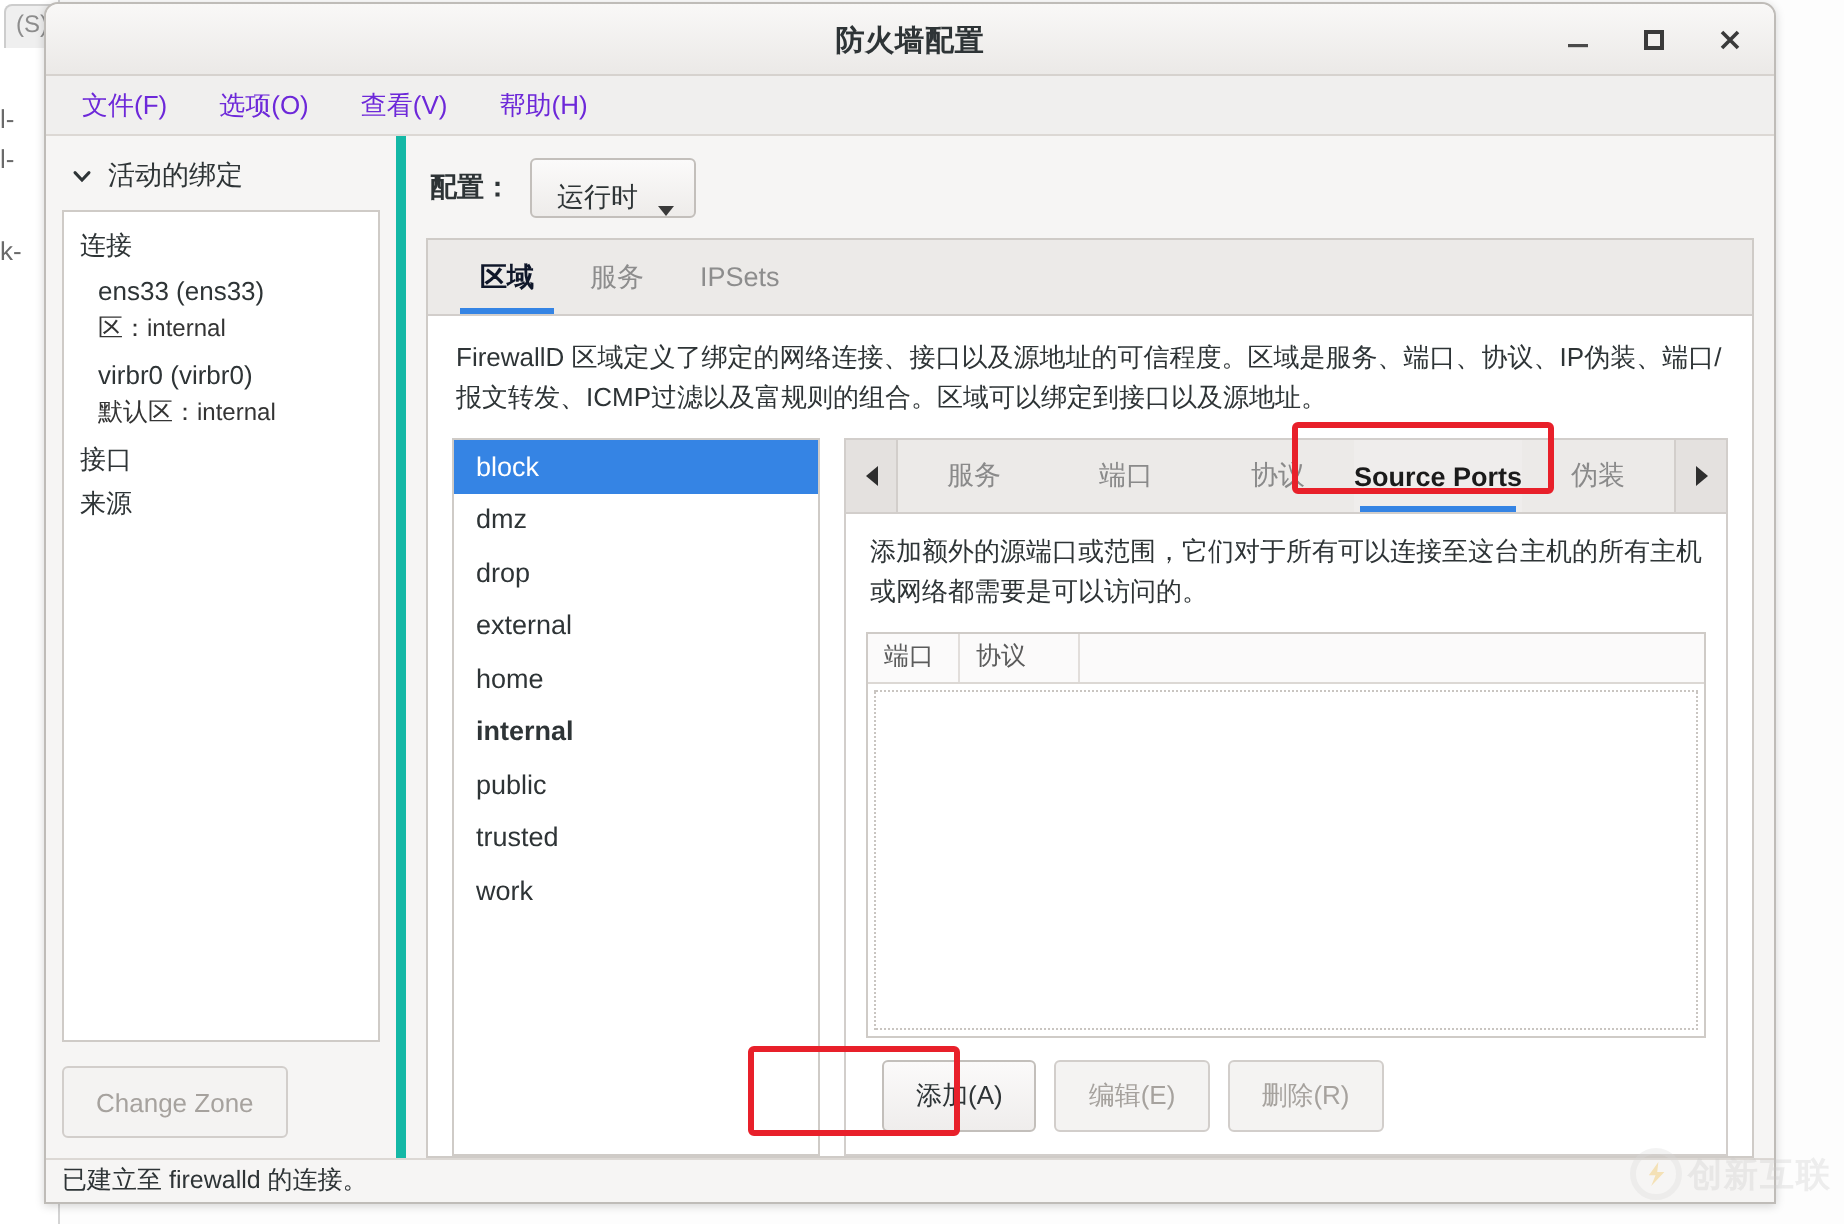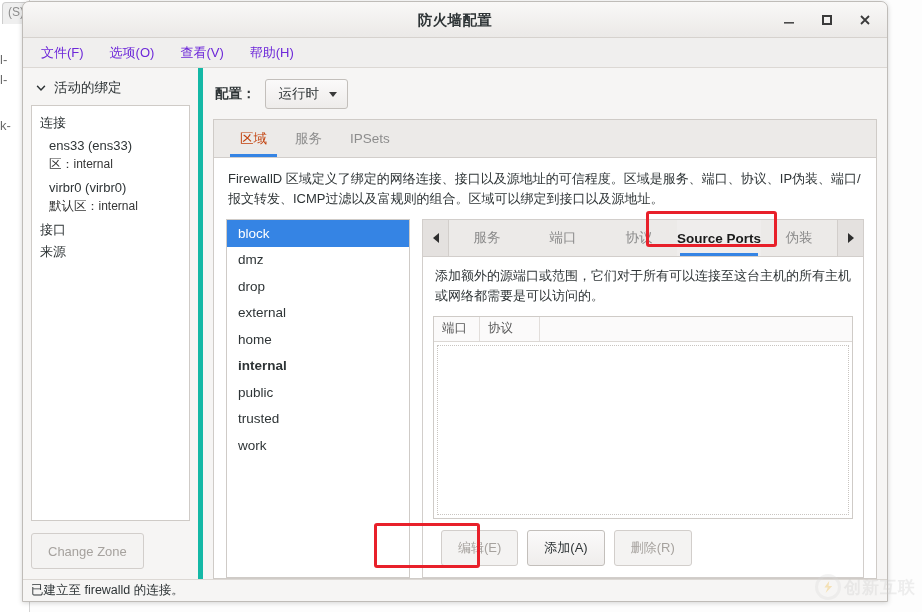--- a/index.html
+++ b/index.html
@@ -210,21 +210,21 @@
     gap: 9px;
     padding: 2px 0 10px 2px;
   }
   .config-label {
     font-size: 13.5px;
     font-weight: bold;
     color: #2e3436;
   }
   .combo {
     display: inline-flex;
-    align-items: center;
+    align-items: flex-end;
     gap: 10px;
     height: 30px;
     padding: 0 10px 0 13px;
     border: 1px solid #c3bfbb;
     border-radius: 3px;
     background: linear-gradient(to bottom, #fbfafa 0%, #eeecea 100%);
     font-size: 13.5px;
     color: #2e3436;
     cursor: default;
   }
@@ -257,22 +257,22 @@
     padding: 0 14px;
     height: 37px;
     display: flex;
     align-items: center;
     font-size: 13.5px;
     color: #8d8d8d;
     cursor: default;
     white-space: nowrap;
   }
   .tab.active {
-    color: #c2410c;
-    font-weight: normal;
+    color: #0f172a;
+    font-weight: bold;
   }
   .tab.active::after {
     content: "";
     position: absolute;
     left: 4px; right: 4px; bottom: 0;
     height: 3px;
     background: #3584e4;
   }
   .tabpage {
     flex: 1;
@@ -627,22 +627,22 @@
 
                 <div class="table-wrap">
                   <div class="thead">
                     <div class="th c1">端口</div>
                     <div class="th c2">协议</div>
                   </div>
                   <div class="tbody"></div>
                 </div>
 
                 <div class="action-row">
+                  <div class="btn">添加(A)</div>
                   <div class="btn disabled">编辑(E)</div>
-                  <div class="btn">添加(A)</div>
                   <div class="btn disabled">删除(R)</div>
                 </div>
               </div>
 
             </div>
           </div>
         </div>
       </div>
     </div>
   </div>

